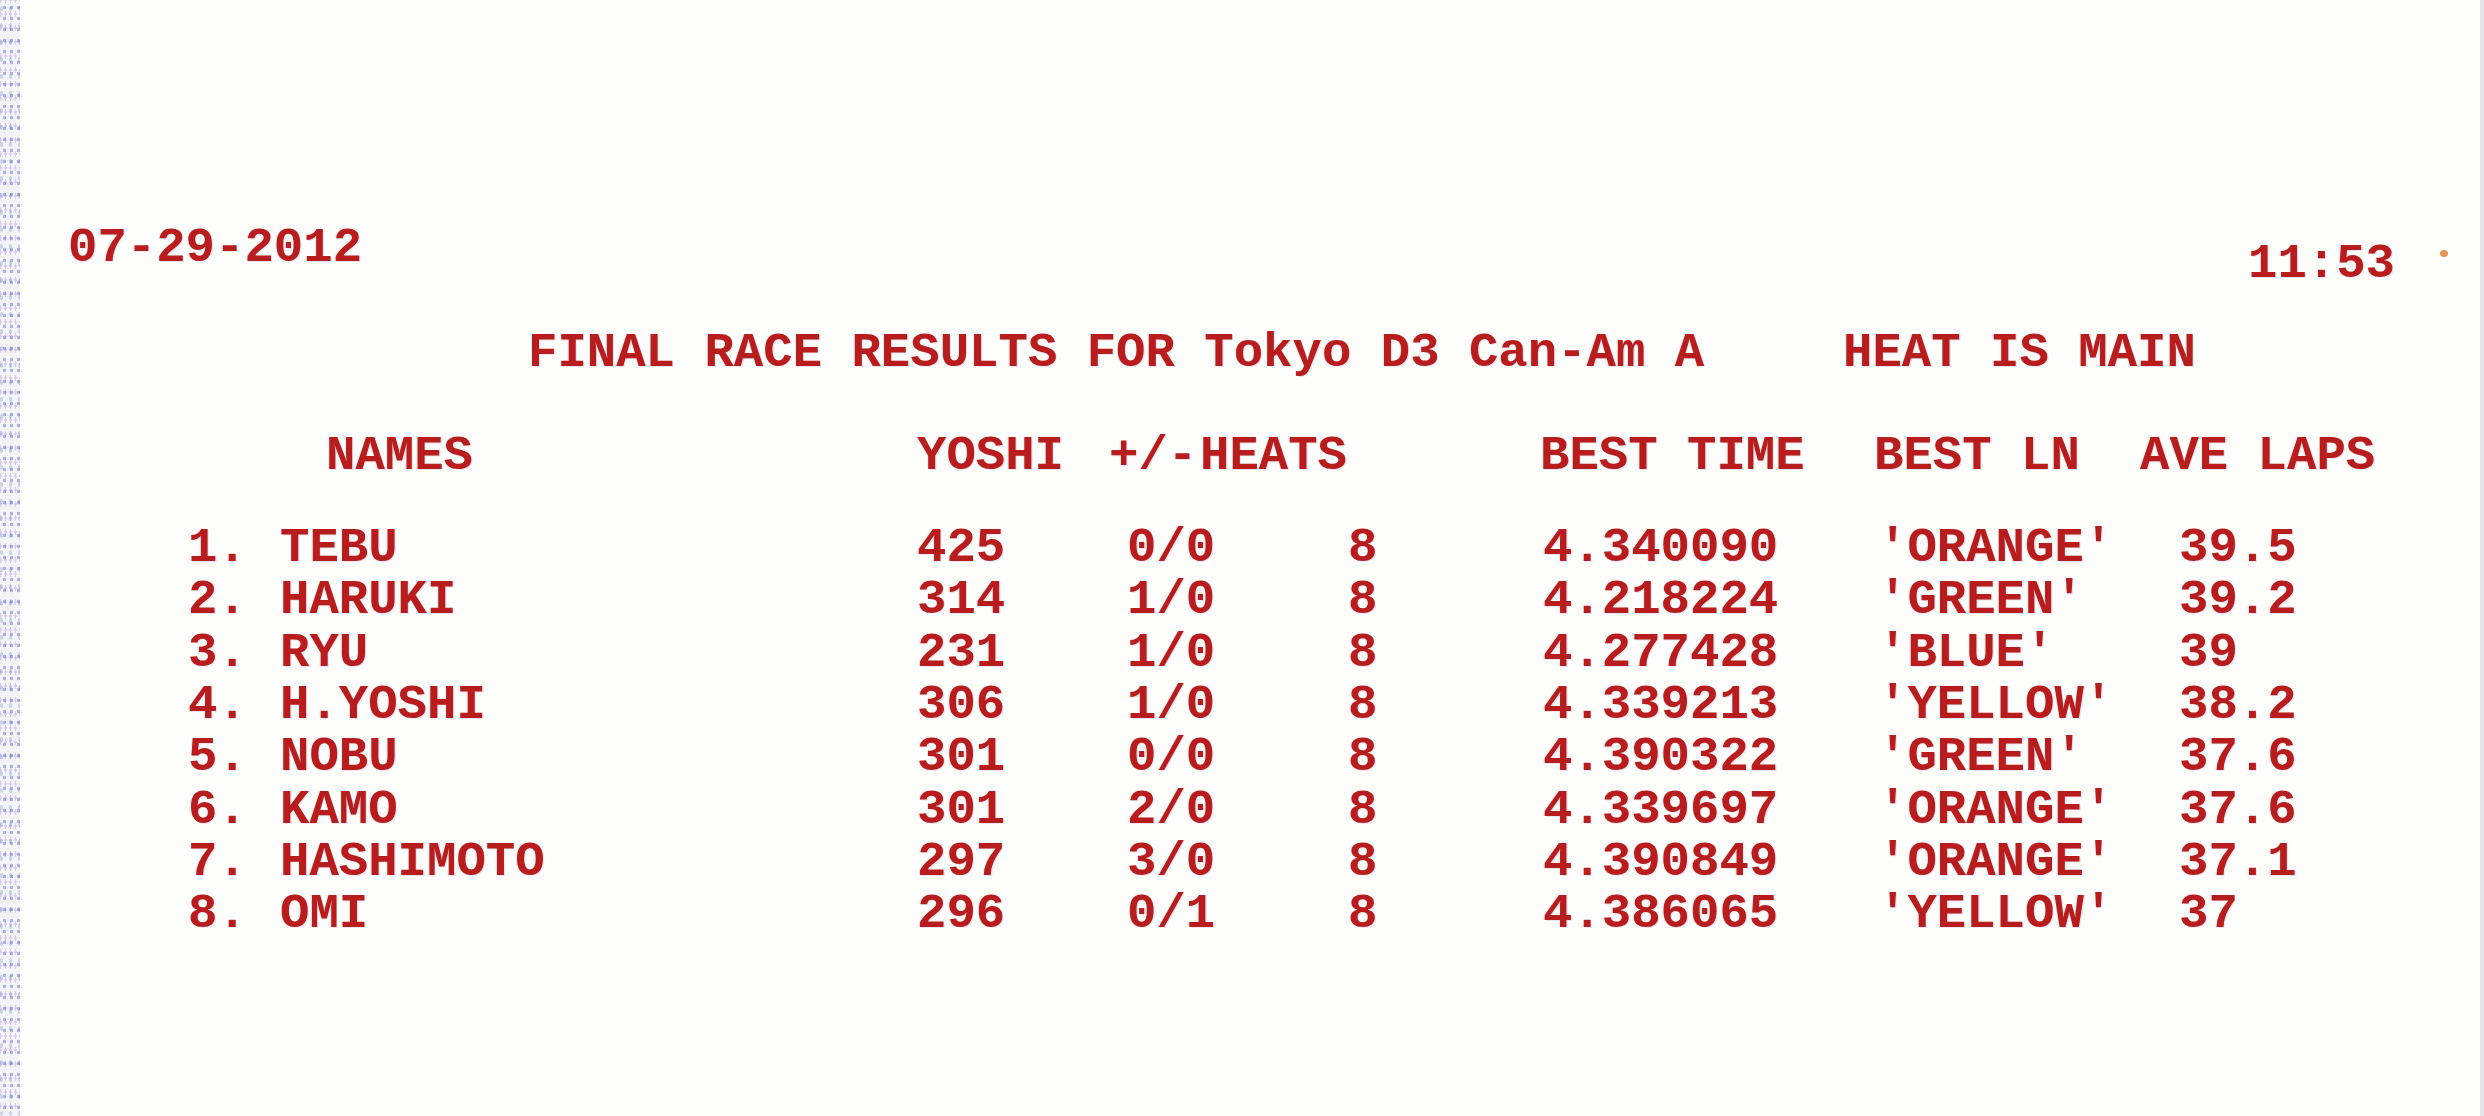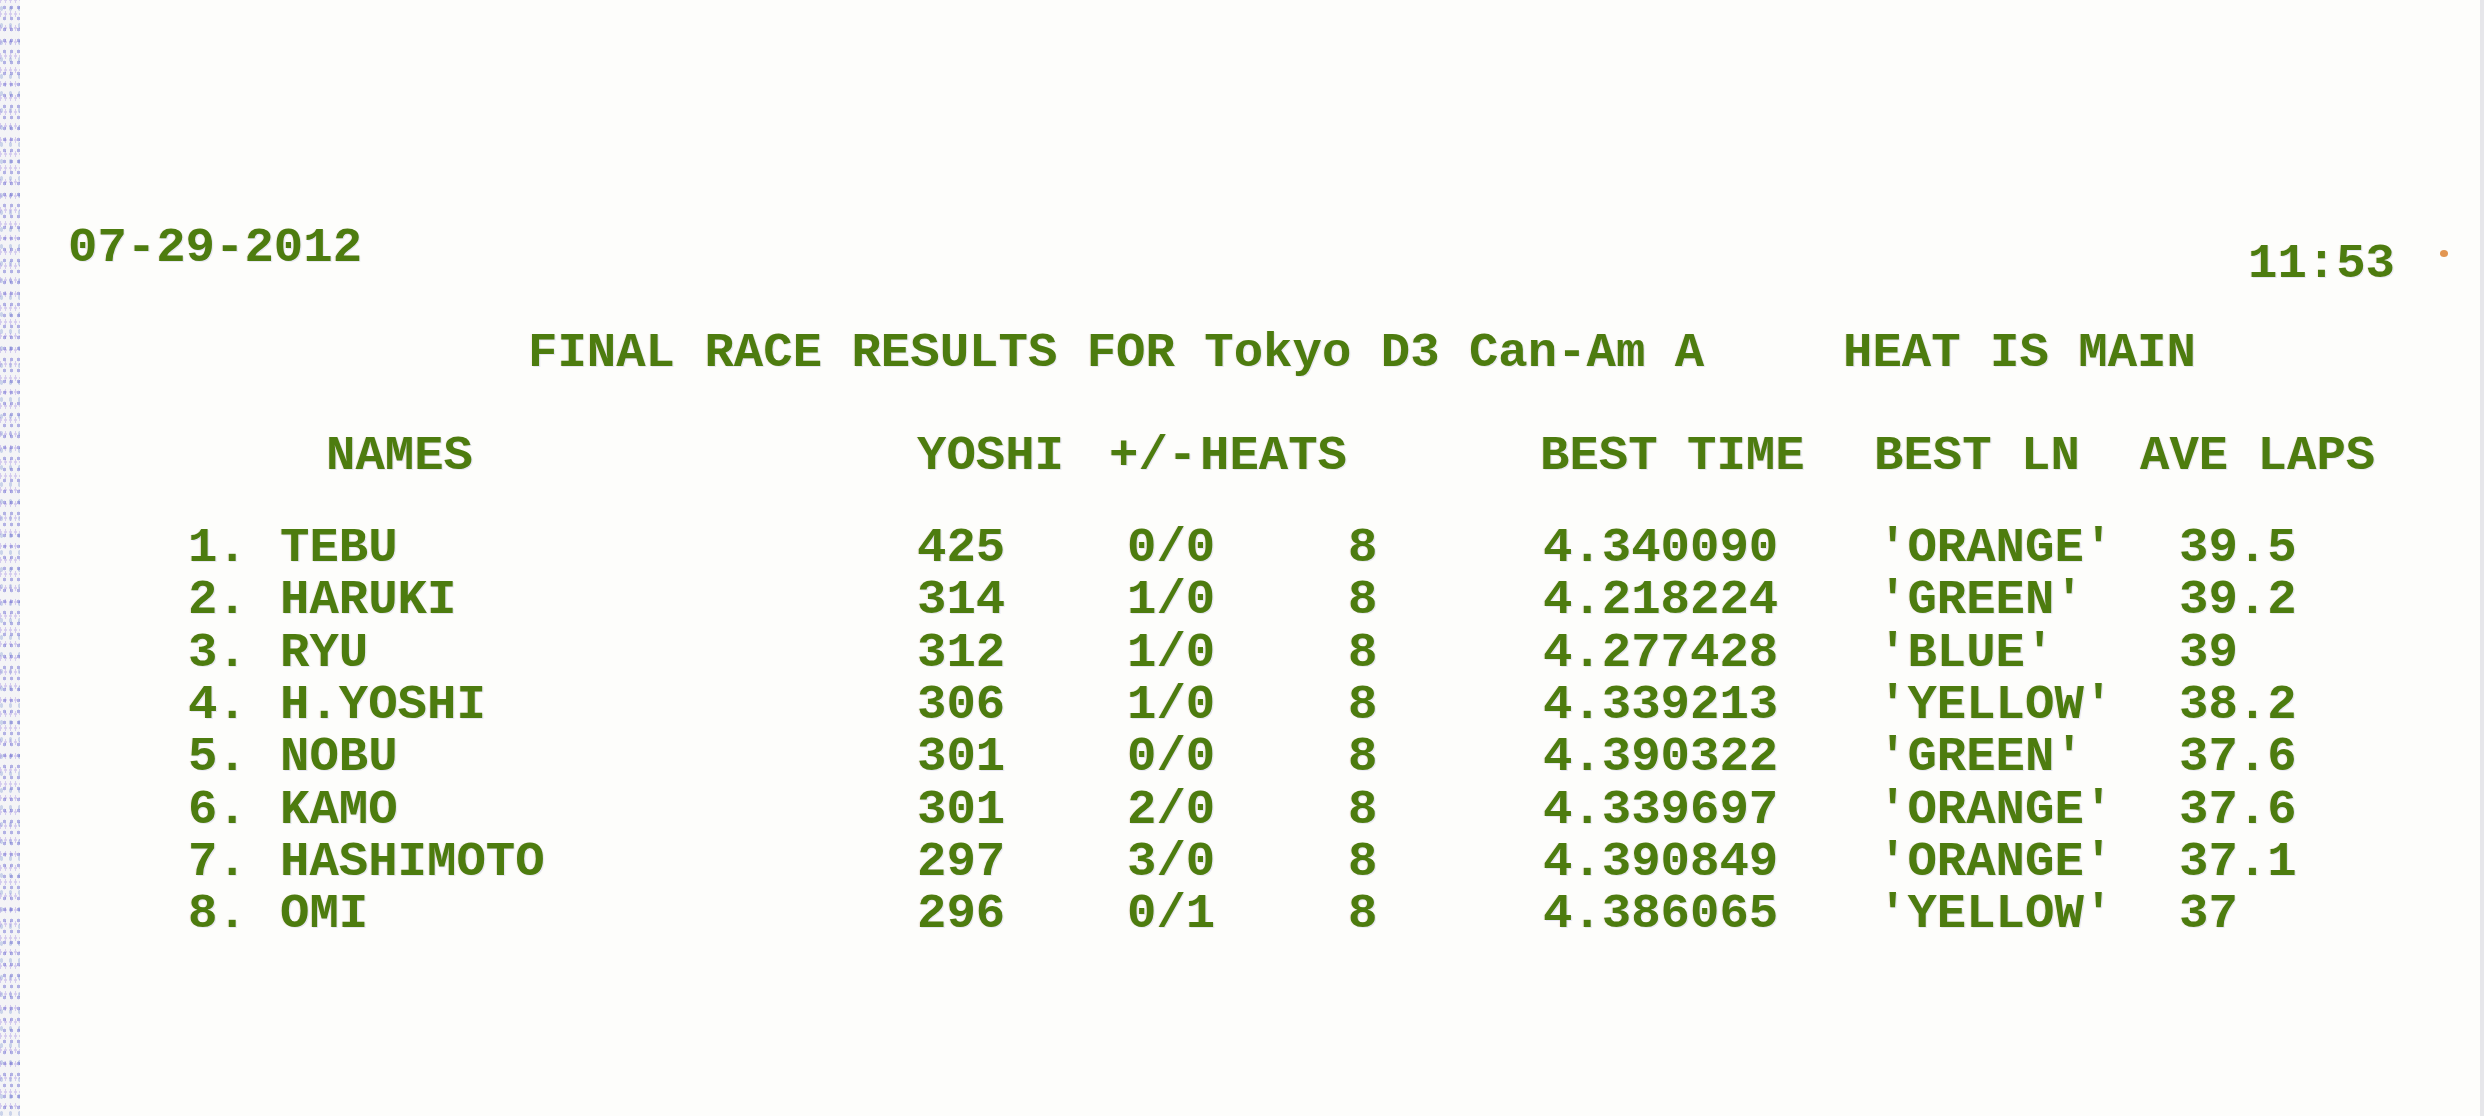--- a/index.html
+++ b/index.html
@@ -5,21 +5,21 @@
   html, body { margin: 0; padding: 0; background: #e8e8e8; }
   .page {
     position: relative;
     width: 2484px;
     height: 1116px;
     background: #fdfdfb;
     overflow: hidden;
     font-family: "Liberation Mono", "DejaVu Sans Mono", monospace;
     font-weight: 700;
     font-size: 49px;
-    color: #4d7c0f;
+    color: #b91c1c;
   }
   
   .scan-edge {
     position: absolute;
     left: 0; top: 0;
     width: 20px; height: 100%;
     background-color: #f4f4f6;
     background-image:
       radial-gradient(rgba(80, 80, 200, 0.40) 1.2px, transparent 1.3px),
       radial-gradient(rgba(140, 110, 220, 0.30) 1px, transparent 1.1px),
@@ -124,21 +124,21 @@
         <span class="cell col-laps">314</span>
         <span class="cell col-pm">1/0</span>
         <span class="cell col-heats">8</span>
         <span class="cell col-bt">4.218224</span>
         <span class="cell col-bl">'GREEN'</span>
         <span class="cell col-ave">39.2</span>
       </div>
       <div class="row" style="top: 627px;">
         <span class="cell col-rank">3.</span>
         <span class="cell col-name">RYU</span>
-        <span class="cell col-laps">312</span>
+        <span class="cell col-laps">231</span>
         <span class="cell col-pm">1/0</span>
         <span class="cell col-heats">8</span>
         <span class="cell col-bt">4.277428</span>
         <span class="cell col-bl">'BLUE'</span>
         <span class="cell col-ave">39</span>
       </div>
       <div class="row" style="top: 679px;">
         <span class="cell col-rank">4.</span>
         <span class="cell col-name">H.YOSHI</span>
         <span class="cell col-laps">306</span>

